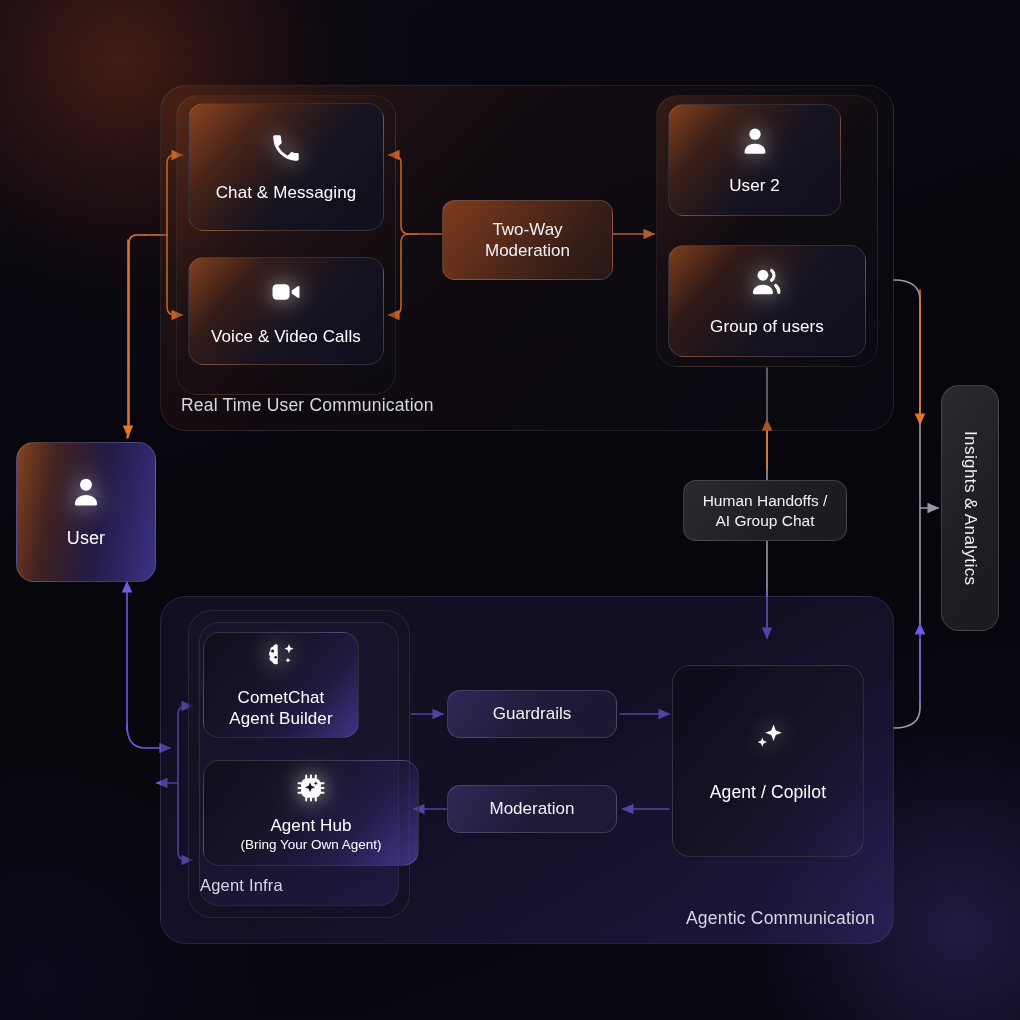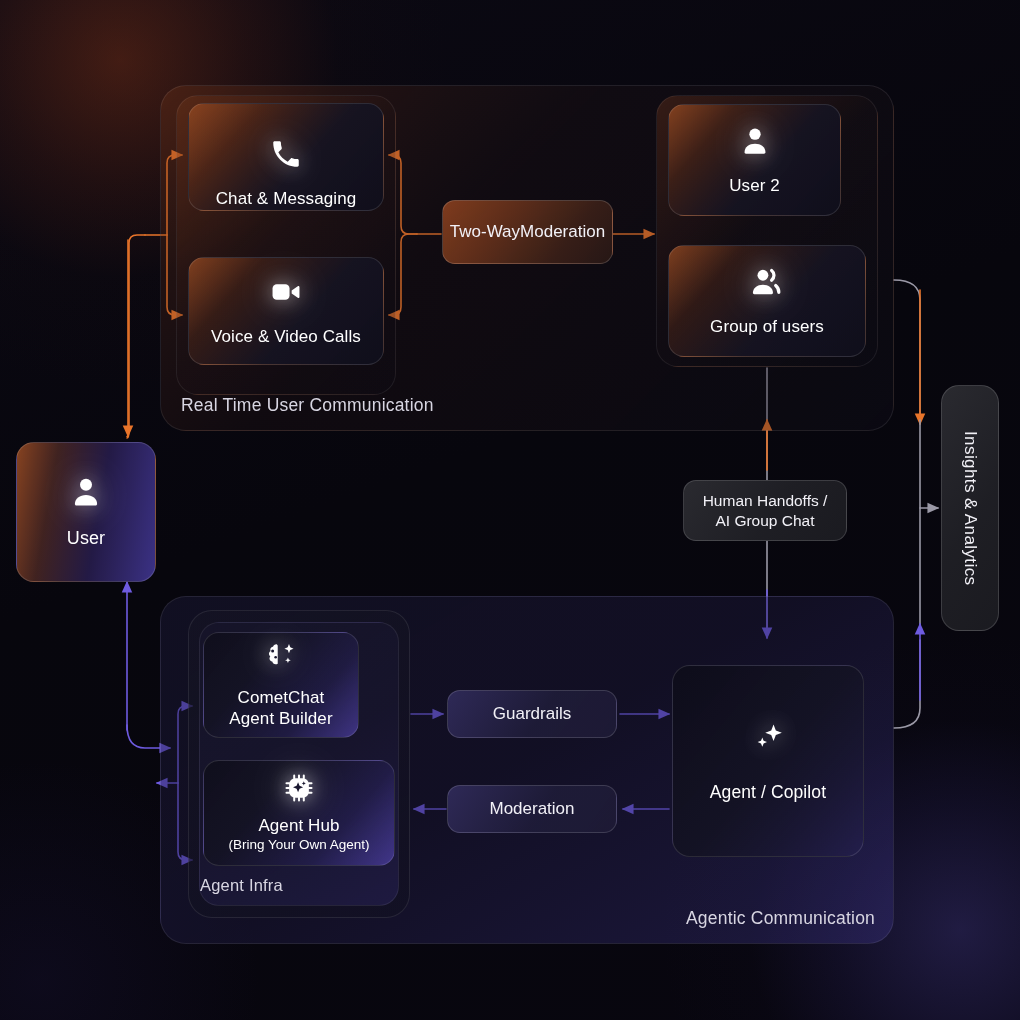--- a/index.html
+++ b/index.html
@@ -201,21 +201,21 @@
 
     </g>
   </svg>
 
   <div class="panel warm" style="left:160px; top:85px; width:734px; height:346px;">
     <span class="panel-label" style="left:20px;">Real Time User Communication</span>
   </div>
 
   <div class="panel warm-inner" style="left:176px; top:95px; width:220px; height:300px; border-radius:22px;"></div>
 
-  <div class="card warmcard" style="left:188px; top:103px; width:196px; height:108px;justify-content:flex-end;">
+  <div class="card warmcard" style="left:188px; top:103px; width:196px; height:128px;">
     <span class="icon">
       <svg width="34" height="34" viewBox="0 0 24 24" fill="#ffffff">
         <path d="M6.6 10.8c1.5 2.9 3.7 5.1 6.6 6.6l2.2-2.2c.3-.3.7-.4 1-.2 1.1.4 2.3.6 3.6.6.6 0 1 .4 1 1V20c0 .6-.4 1-1 1C10.6 21 3 13.4 3 4c0-.6.4-1 1-1h3.4c.6 0 1 .4 1 1 0 1.2.2 2.4.6 3.6.1.3 0 .7-.2 1l-2.2 2.2z"></path>
       </svg>
     </span>
     <span class="title">Chat &amp; Messaging</span>
   </div>
 
   <div class="card warmcard" style="left:188px; top:257px; width:196px; height:108px;">
     <span class="icon">
@@ -244,21 +244,21 @@
       <svg width="38" height="34" viewBox="0 0 28 24" fill="#ffffff">
         <circle cx="11" cy="7" r="4"></circle>
         <path d="M3.6 20c0-3.6 3.3-6 7.4-6s7.4 2.4 7.4 6c0 .6-.5 1-1 1H4.6c-.6 0-1-.4-1-1z"></path>
         <path d="M17.4 3.5a4.6 4.6 0 0 1 0 7.2" fill="none" stroke="#ffffff" stroke-width="2.4" stroke-linecap="round"></path>
         <path d="M20.4 14.6a6.6 6.6 0 0 1 2.3 5" fill="none" stroke="#ffffff" stroke-width="2.4" stroke-linecap="round"></path>
       </svg>
     </span>
     <span class="title">Group of users</span>
   </div>
 
-  <div class="pill warmpill" style="left:442px; top:200px; width:171px; height:64px; ">
+  <div class="pill warmpill" style="left:442px; top:200px; width:171px; height:80px; flex-direction:column;">
     <span>Two-Way</span>
     <span>Moderation</span>
   </div>
 
   <div class="card usercard" style="left:16px; top:442px; width:140px; height:140px; border-radius:18px;">
     <span class="icon">
       <svg width="36" height="36" viewBox="0 0 24 24" fill="#ffffff">
         <circle cx="12" cy="7.2" r="4"></circle>
         <path d="M4.6 20c0-3.6 3.3-6 7.4-6s7.4 2.4 7.4 6c0 .6-.5 1-1 1H5.6c-.6 0-1-.4-1-1z"></path>
       </svg>
@@ -292,21 +292,21 @@
         <circle cx="6.6" cy="8.4" r="1.15" fill="#1a1830"></circle>
         <circle cx="8.9" cy="13.2" r="1.0" fill="#1a1830"></circle>
         <path d="M19.1 3.1l1.0 2.5 2.5 1.0-2.5 1.0-1.0 2.5-1.0-2.5-2.5-1.0 2.5-1.0z"></path>
         <path d="M18.3 13.3l.62 1.55 1.55.62-1.55.62-.62 1.55-.62-1.55-1.55-.62 1.55-.62z"></path>
       </svg>
     </span>
     <span class="title">CometChat</span>
     <span class="title">Agent Builder</span>
   </div>
 
-  <div class="card coolcard" style="left:203px; top:760px; width:192px; height:106px;">
+  <div class="card coolcard" style="left:203px; top:760px; width:216px; height:106px;">
     <span class="icon" style="margin-bottom:8px;">
       <svg width="32" height="32" viewBox="0 0 24 24" fill="#ffffff">
         <rect x="4.6" y="4.6" width="14.8" height="14.8" rx="4.6"></rect>
         <g stroke="#ffffff" stroke-width="1.5" stroke-linecap="round">
           <path d="M8.4 2.6v2M12 2.6v2M15.6 2.6v2"></path>
           <path d="M8.4 19.4v2M12 19.4v2M15.6 19.4v2"></path>
           <path d="M2.6 8.4h2M2.6 12h2M2.6 15.6h2"></path>
           <path d="M19.4 8.4h2M19.4 12h2M19.4 15.6h2"></path>
         </g>
         <path d="M11.3 7.6l1.1 2.7 2.7 1.1-2.7 1.1-1.1 2.7-1.1-2.7-2.7-1.1 2.7-1.1z" fill="#1a1830"></path>

